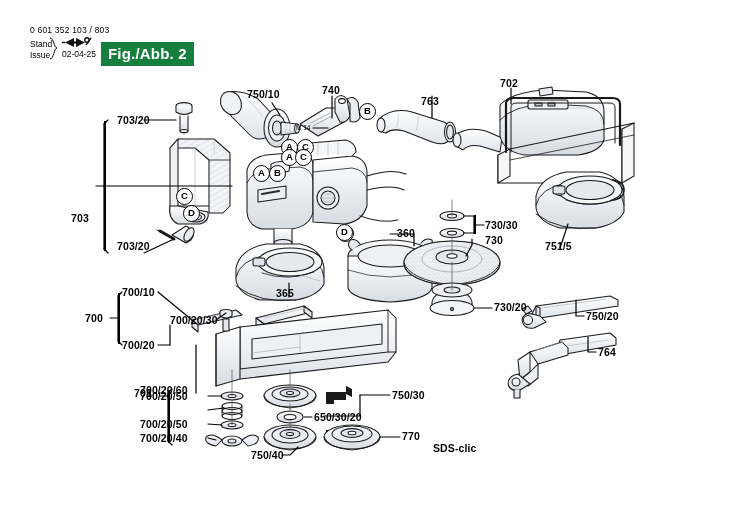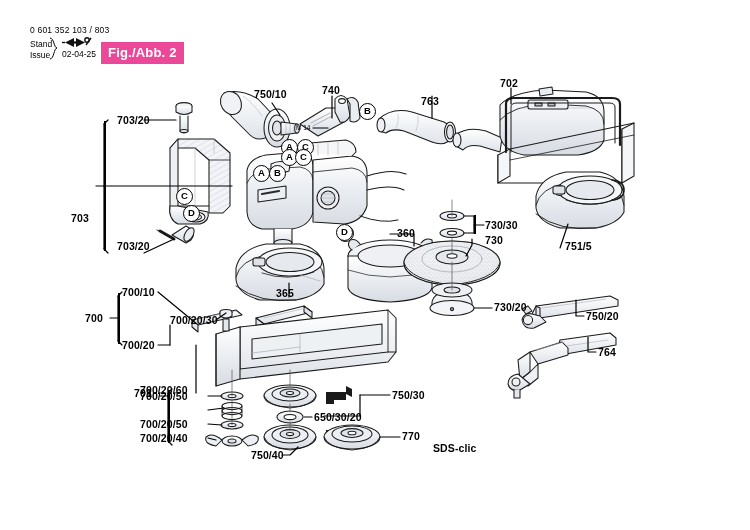--- a/index.html
+++ b/index.html
@@ -11,22 +11,22 @@
   #stage{position:absolute;left:0;top:0;width:750px;height:456px;}
   .abs{position:absolute;}
 
   
   #hdr-partno{left:30px;top:25px;font-size:8.5px;letter-spacing:.2px;}
   #hdr-stand{left:30px;top:39px;font-size:8.5px;line-height:10.5px;}
   #hdr-date{left:62px;top:49px;font-size:8.5px;}
   #hdr-sym{left:62px;top:36px;width:32px;height:13px;}
   #figbox{
     left:101px;top:42px;
-    background:#ec4899;color:#fff;
-    font-size:13px;font-weight:bold;
+    background:#15803d;color:#fff;
+    font-size:15px;font-weight:bold;
     padding:3px 7px 4px 7px;
     letter-spacing:.2px;
   }
 
   
   #footer{right:12px;top:460px;text-align:left;font-size:8.2px;line-height:10.4px;color:#2b2b2b;}
 
   
   .lbl{font-size:10.5px;font-weight:bold;white-space:nowrap;letter-spacing:.1px;}
   .lbl.tiny{font-size:6.5px;font-weight:normal;letter-spacing:0;}
@@ -464,26 +464,26 @@
       <path d="M119,293 L119,344"></path>
       <path d="M169,390 L169,443"></path>
       <path d="M475,215 L475,234"></path>
     </g>
   </svg>
 
   <div class="abs lbl" style="left:117px;top:114px;">703/20</div>
   <div class="abs lbl" style="left:71px;top:212px;">703</div>
   <div class="abs lbl" style="left:117px;top:240px;">703/20</div>
 
-  <div class="abs lbl" style="left:247px;top:88px;margin-left:7px;">750/10</div>
+  <div class="abs lbl" style="left:247px;top:88px;">750/10</div>
   <div class="abs lbl tiny" style="left:296px;top:124px;">M 14</div>
   <div class="abs lbl" style="left:322px;top:84px;">740</div>
   <div class="abs lbl" style="left:421px;top:95px;">763</div>
   <div class="abs lbl" style="left:500px;top:77px;">702</div>
-  <div class="abs lbl" style="left:565px;top:240px;">751/5</div>
+  <div class="abs lbl" style="left:545px;top:240px;">751/5</div>
 
   <div class="abs lbl" style="left:485px;top:219px;">730/30</div>
   <div class="abs lbl" style="left:485px;top:234px;">730</div>
   <div class="abs lbl" style="left:494px;top:301px;">730/20</div>
 
   <div class="abs lbl" style="left:397px;top:227px;">360</div>
   <div class="abs lbl" style="left:276px;top:287px;">365</div>
 
   <div class="abs lbl" style="left:122px;top:286px;">700/10</div>
   <div class="abs lbl" style="left:85px;top:312px;">700</div>

